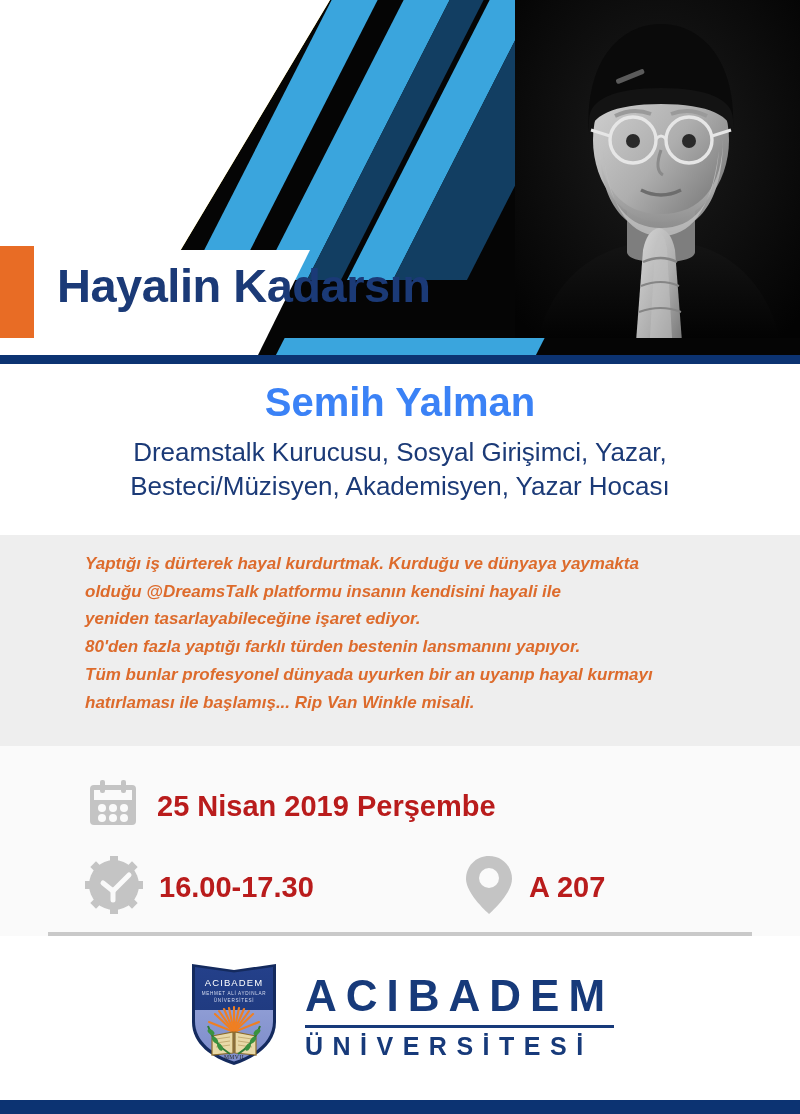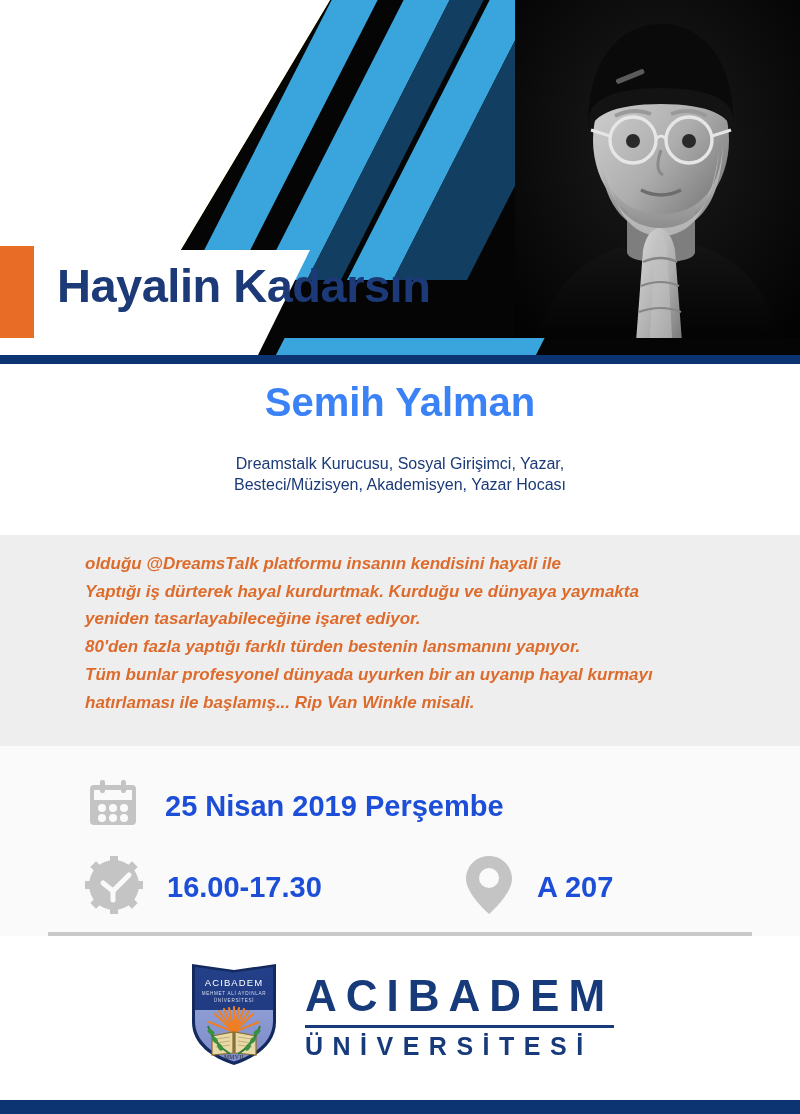--- a/index.html
+++ b/index.html
@@ -32,35 +32,35 @@
 
   
   .orange-tab{position:absolute;left:0;top:246px;width:34px;height:92px;background:#e86c25;}
   .title{position:absolute;left:57px;top:258px;font-size:47px;font-weight:bold;color:#1b3a77;
     letter-spacing:-0.5px;white-space:nowrap;}
   .navy-rule{position:absolute;left:0;top:355px;width:800px;height:9px;background:#0c3372;}
 
   
   .speaker{position:absolute;left:0;top:380px;width:800px;text-align:center;}
   .sp-name{font-size:40px;font-weight:bold;color:#3b82f6;letter-spacing:0px;}
-  .sp-role{margin-top:28px;font-size:16px;color:#1b3a77;line-height:1.32;text-align:center;}
+  .sp-role{margin-top:10px;font-size:26px;color:#1b3a77;line-height:1.32;text-align:center;}
 
   
   .desc{position:absolute;left:0;top:535px;width:800px;height:211px;background:#eeeeee;}
   .desc-inner{position:absolute;left:85px;top:15px;width:640px;}
   .desc-line{font-size:17px;font-style:italic;font-weight:bold;color:#dd6b2c;line-height:1.63;
     white-space:nowrap;}
 
   
   .details{position:absolute;left:0;top:746px;width:800px;height:190px;background:#fafafa;}
   .row{position:absolute;display:flex;align-items:center;}
   .row-date{left:85px;top:30px;}
   .row-time{left:85px;top:110px;}
   .row-place{left:465px;top:108px;}
-  .det-text{font-size:29px;font-weight:bold;color:#1d4ed8;margin-left:24px;letter-spacing:0px;}
+  .det-text{font-size:29px;font-weight:bold;color:#b91c1c;margin-left:16px;letter-spacing:0px;}
   .icon{flex:0 0 auto;}
 
   
   .hr{position:absolute;left:48px;top:932px;width:704px;height:4px;background:#c9c9c9;}
   .logo{position:absolute;left:0;top:960px;width:800px;display:flex;align-items:center;
     justify-content:center;gap:23px;}
   .wordmark{display:flex;flex-direction:column;align-items:stretch;}
   .wm-top{font-size:44px;font-weight:bold;color:#173a7a;letter-spacing:9px;line-height:1;}
   .wm-rule{height:3px;background:#173a7a;margin:7px 0 6px 0;}
   .wm-bot{font-size:25px;font-weight:bold;color:#173a7a;letter-spacing:9.5px;line-height:1;}
@@ -153,22 +153,22 @@
   <div class="speaker">
     <div class="sp-name">Semih Yalman</div>
     <div class="sp-role">
       <div>Dreamstalk Kurucusu, Sosyal Girişimci, Yazar,</div>
       <div>Besteci/Müzisyen, Akademisyen, Yazar Hocası</div>
     </div>
   </div>
 
   <div class="desc">
     <div class="desc-inner">
+      <div class="desc-line">Yaptığı iş dürterek hayal kurdurtmak. Kurduğu ve dünyaya yaymakta</div>
       <div class="desc-line">olduğu @DreamsTalk platformu insanın kendisini hayali ile</div>
-      <div class="desc-line">Yaptığı iş dürterek hayal kurdurtmak. Kurduğu ve dünyaya yaymakta</div>
       <div class="desc-line">yeniden tasarlayabileceğine işaret ediyor.</div>
       <div class="desc-line">80'den fazla yaptığı farklı türden bestenin lansmanını yapıyor.</div>
       <div class="desc-line">Tüm bunlar profesyonel dünyada uyurken bir an uyanıp hayal kurmayı</div>
       <div class="desc-line">hatırlaması ile başlamış... Rip Van Winkle misali.</div>
     </div>
   </div>
 
   <div class="details">
 
     <div class="row row-date">

